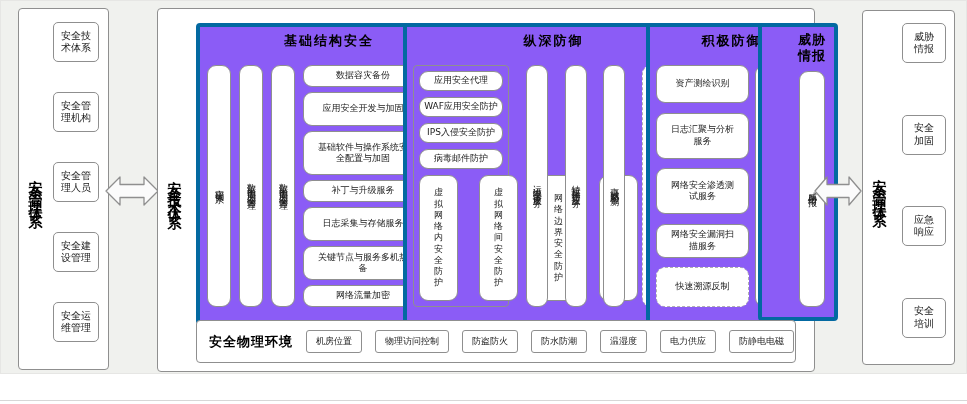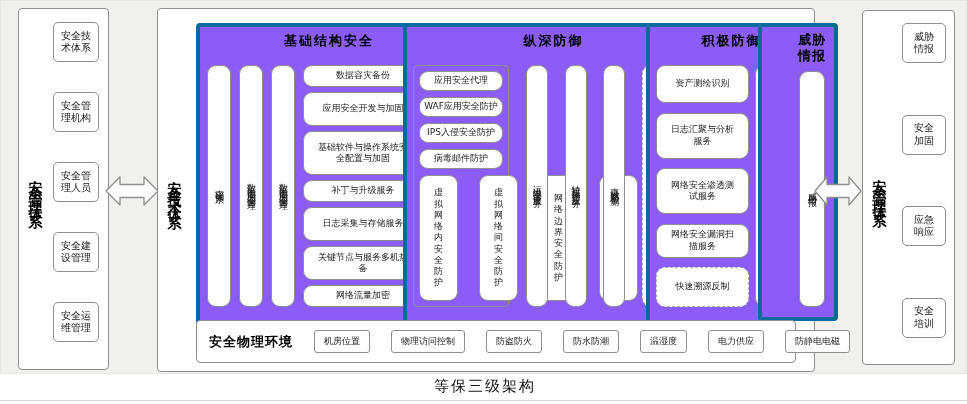--- a/index.html
+++ b/index.html
@@ -76,21 +76,21 @@
 
   
   .sec-intel{left:600px;top:14px;width:44px;height:290px;display:flex;flex-direction:column;align-items:center;}
   .intel-title{width:32px;padding-top:5px;text-align:center;font-weight:bold;font-size:13px;
                line-height:1.25;letter-spacing:1px;color:#000;}
   .sec-intel .vbar{width:26px;flex:1;margin:6px 0 10px 0;}
 
   
   .physical{position:absolute;left:38px;top:311px;width:600px;height:43px;background:#fff;
             border:1px solid #8f8f8f;border-radius:4px;display:flex;align-items:center;
-            padding:0 12px;box-sizing:border-box;gap:21px;}
+            padding:0 12px;box-sizing:border-box;gap:13px;}
   .phys-label{font-weight:bold;font-size:13px;letter-spacing:1px;color:#000;white-space:nowrap;}
   .pbox{border:1px solid #8f8f8f;border-radius:3px;background:#fff;font-size:9px;
         padding:4px 9px;white-space:nowrap;}
 
   .caption{position:absolute;left:157px;top:377px;width:656px;text-align:center;
            font-family:"Liberation Serif",serif;font-size:15px;letter-spacing:2px;color:#111;}
 </style>
 </head>
 <body>
 
@@ -196,15 +196,14 @@
   <div class="side-panel right">
     <div class="side-title">安全管理体系</div>
     <div class="side-boxes">
       <div class="side-box">威胁情报</div>
       <div class="side-box">安全加固</div>
       <div class="side-box">应急响应</div>
       <div class="side-box">安全培训</div>
     </div>
   </div>
 
-  <div class="caption">等保三级架构</div>
   <div class="bottom-line"></div>
 </div>
 
 </body></html>

